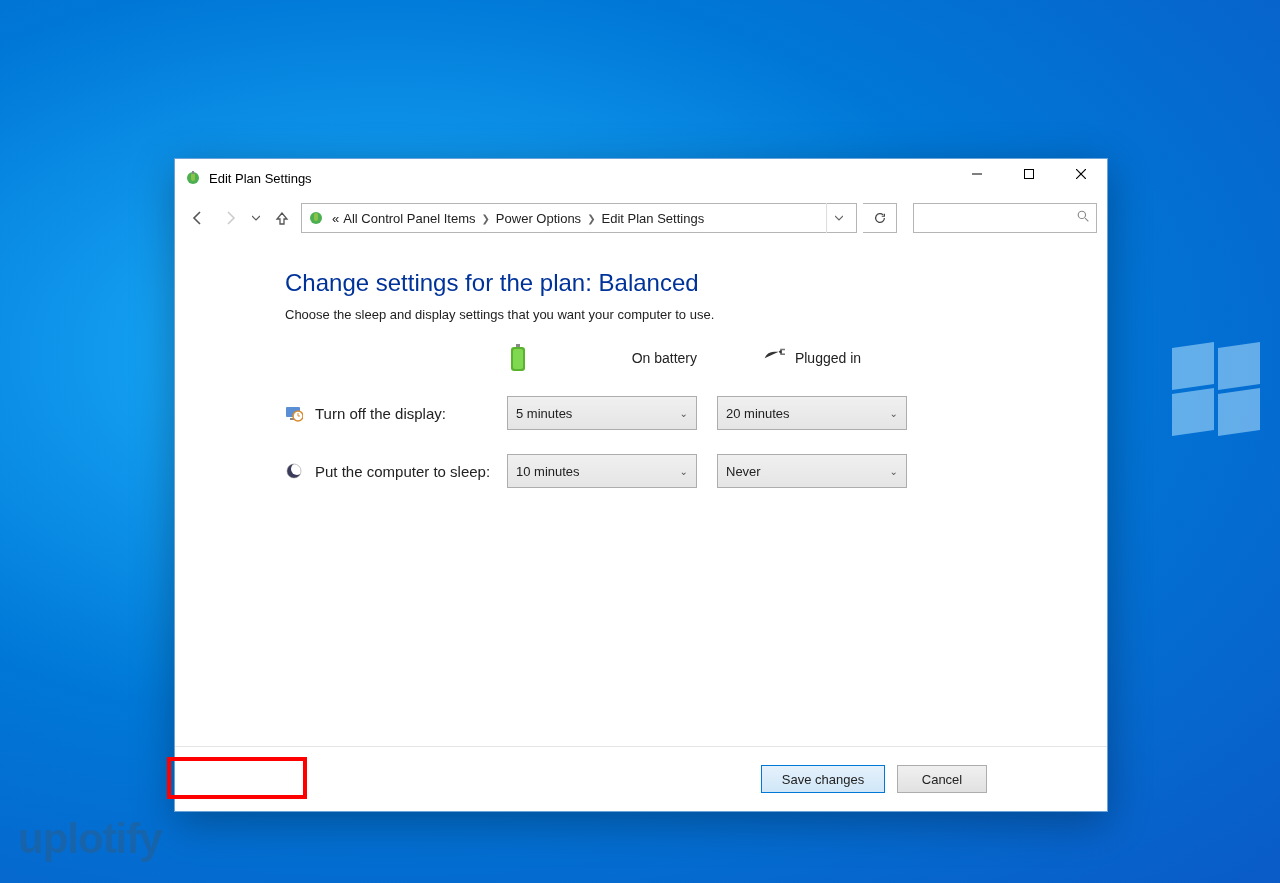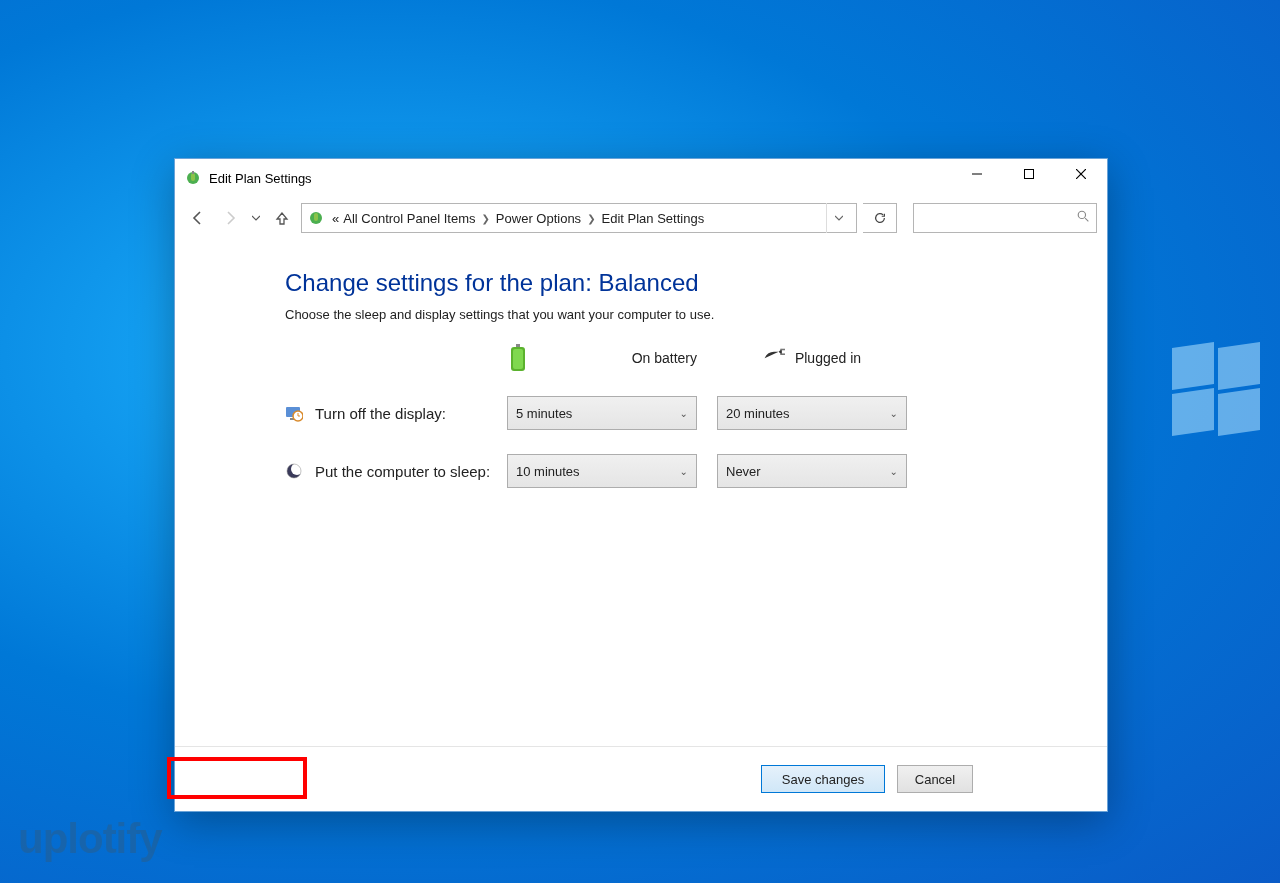--- a/index.html
+++ b/index.html
@@ -251,21 +251,21 @@
     }
     .btn.primary {
       border: 1px solid #0078d7;
       background: linear-gradient(#e5f1fb, #d0e7f8);
     }
     .highlight-box {
       position: absolute;
       border: 4px solid #ff0000;
       pointer-events: none;
     }
-    .btn-cancel { width: 76px; }
+    .btn-cancel { width: 90px; }
   </style>
 </head>
 <body>
 
 <div class="desktop-bg"></div>
 
 <div class="win-logo">
   <div class="q q1"></div>
     <div class="q q2"></div>
     <div class="q q3"></div>

